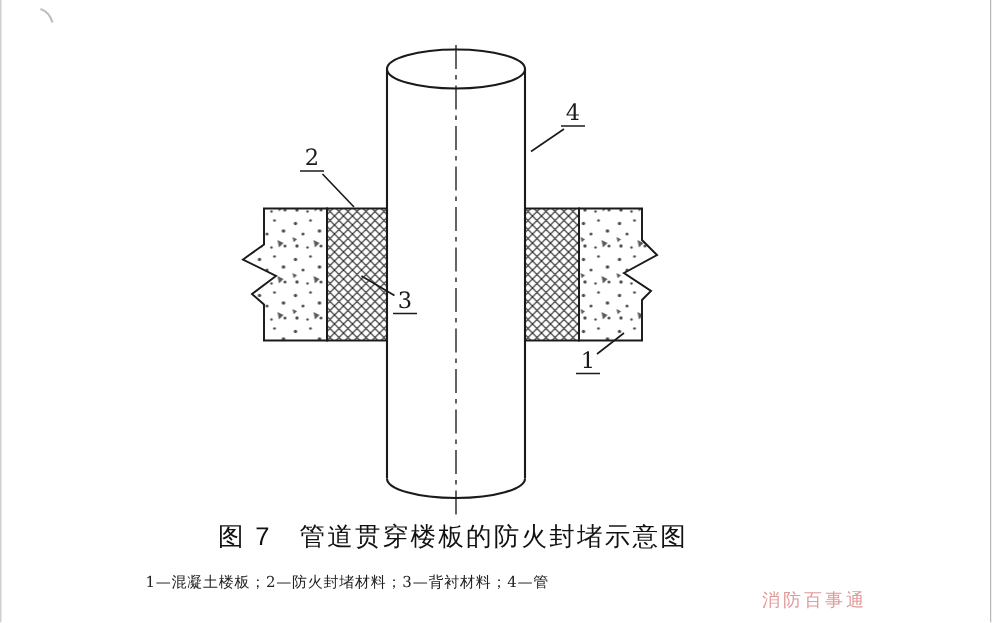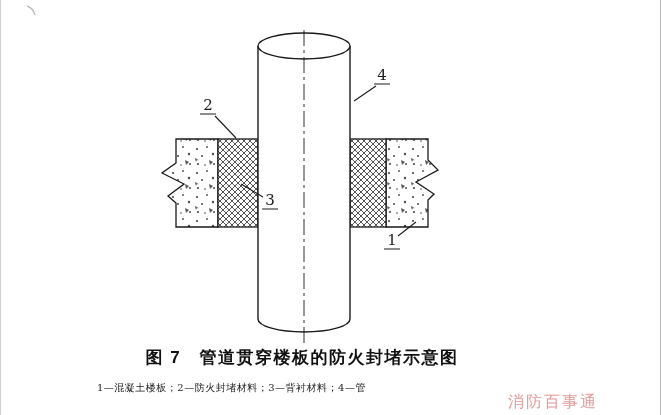--- a/index.html
+++ b/index.html
@@ -11,33 +11,33 @@
     border-right:1px solid #b9b9b9;
     box-sizing:border-box;
     overflow:hidden;
     font-family:"Liberation Sans", sans-serif;
   }
   svg{position:absolute;top:0;left:0;}
   .caption{
     position:absolute;top:346px;left:60px;width:482px;
     text-align:center;
     font-family:"Liberation Sans", sans-serif;
-    font-weight:bold;
+    font-weight:normal;
     font-size:17px;color:#111111;letter-spacing:1.5px;
   }
   .legend{
     position:absolute;top:381px;left:96px;
     font-family:"DejaVu Serif", serif;
     font-size:10px;color:#222222;letter-spacing:0.5px;
     white-space:nowrap;
   }
   .watermark{
     position:absolute;top:392px;left:507px;
     font-family:Liberation Serif, serif;
-    font-size:16px;color:#e29a9a;letter-spacing:2px;
+    font-size:12px;color:#e29a9a;letter-spacing:2px;
     white-space:nowrap;
   }
 </style>
 </head>
 <body>
 
 <div class="page">
 
   <svg width="661" height="415" viewBox="0 0 661 415">
     <defs>

